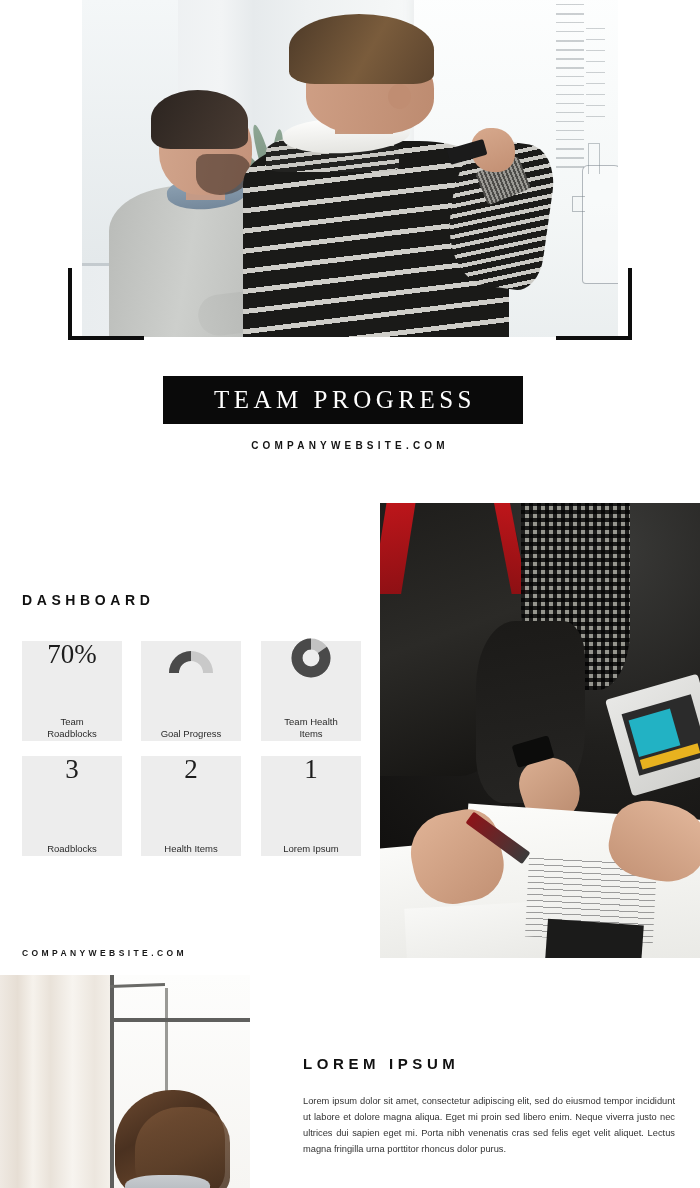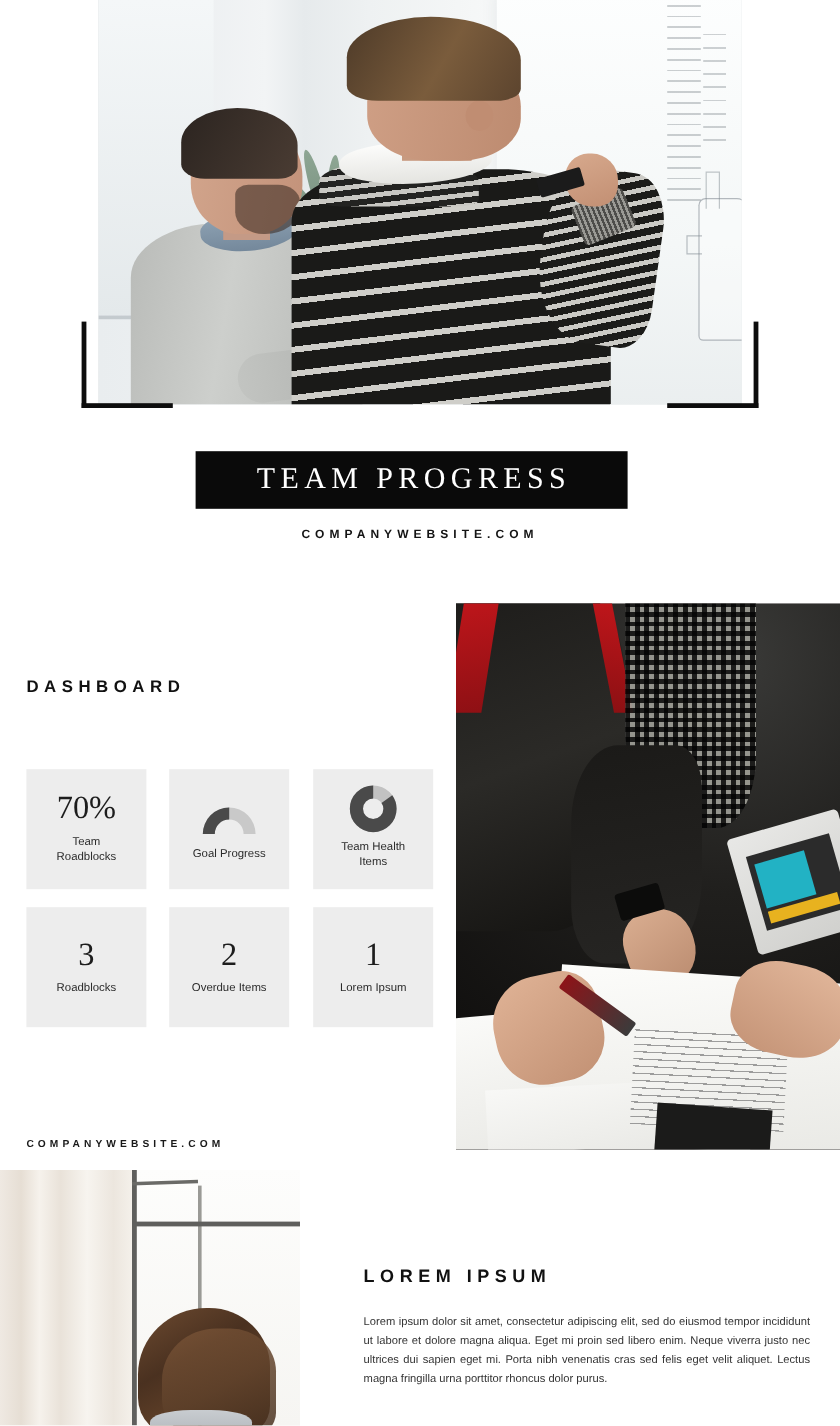--- a/index.html
+++ b/index.html
@@ -252,31 +252,31 @@
   }
   .site-url {
     position: absolute; left: 0; top: 440px; width: 700px;
     text-align: center;
     font-size: 10px; font-weight: 700;
     letter-spacing: 4.2px; color: #141414;
   }
 
   
   .dash-heading {
-    position: absolute; left: 22px; top: 564px;
+    position: absolute; left: 22px; top: 592px;
     font-size: 14px; font-weight: 700;
     letter-spacing: 4.6px; color: #111111;
   }
 
   .card {
     position: absolute;
     width: 100px; height: 100px;
     background: #ededed;
     display: flex; flex-direction: column;
-    align-items: center; justify-content: center;
+    align-items: center; justify-content: space-between;
   }
   .card .big {
     font-family: "Liberation Serif", serif;
     font-size: 27px; color: #1d1d1d;
     line-height: 1;
   }
   .card .lbl {
     margin-top: 9px;
     font-size: 9.5px; color: #2b2b2b;
     text-align: center; line-height: 1.32;
@@ -572,21 +572,21 @@
     </div>
   </div>
 
   <div class="card c4">
     <div class="big">3</div>
     <div class="lbl">Roadblocks</div>
   </div>
 
   <div class="card c5">
     <div class="big">2</div>
-    <div class="lbl">Overdue Items</div>
+    <div class="lbl">Health Items</div>
   </div>
 
   <div class="card c6">
     <div class="big">1</div>
     <div class="lbl">Lorem Ipsum</div>
   </div>
 
   <div class="mid-photo">
     <div class="mp-bg"></div>
     <div class="mp-person-a"></div>

